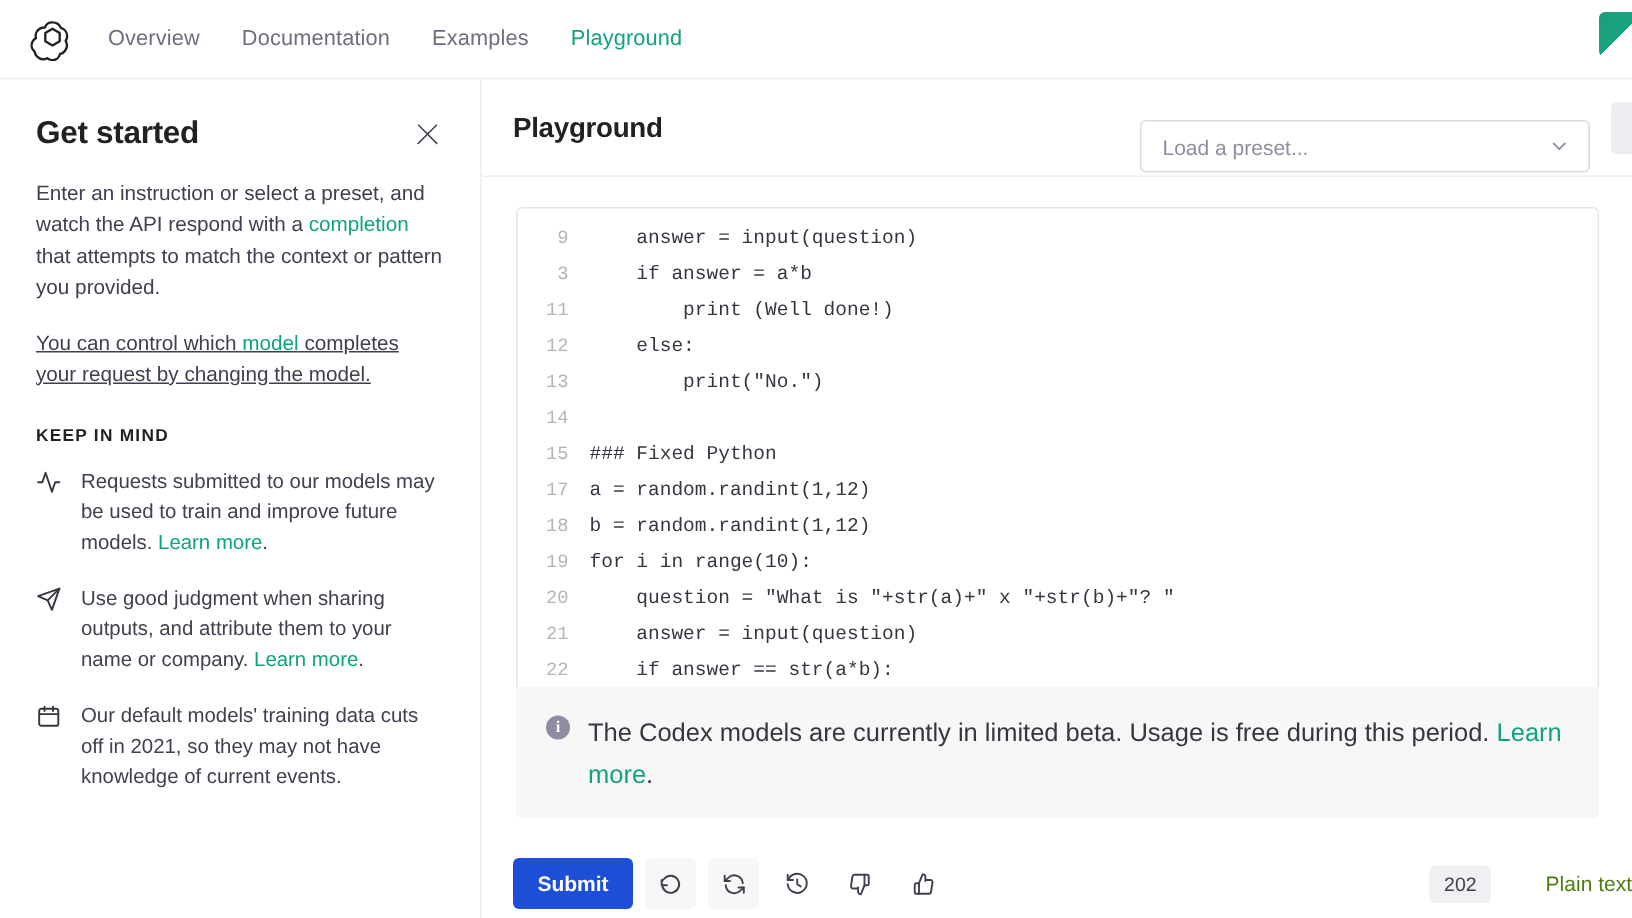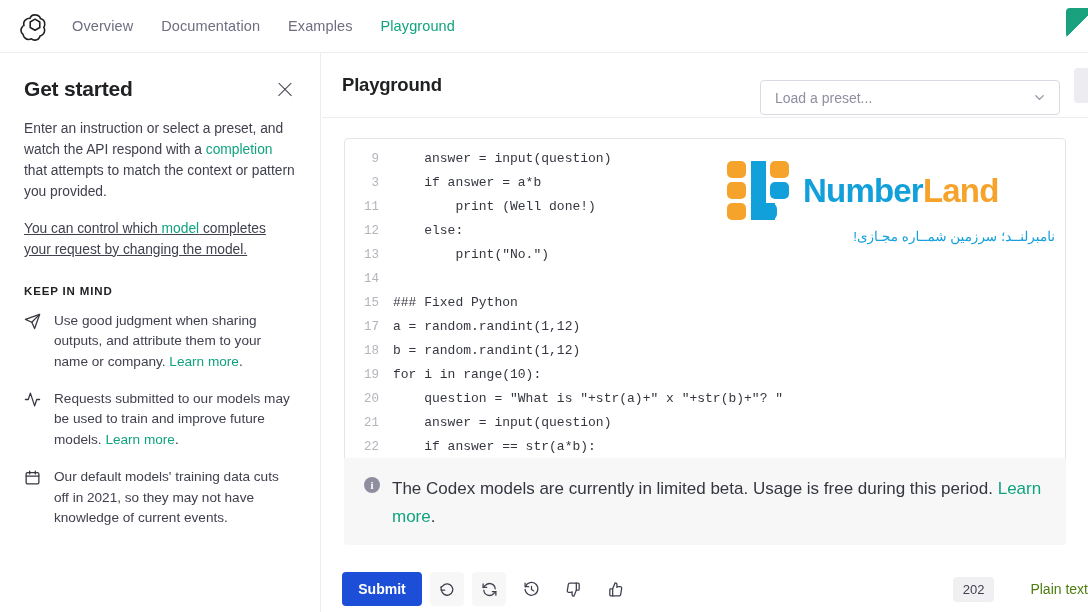--- a/index.html
+++ b/index.html
@@ -210,34 +210,34 @@
 
     <p class="sb-para second"><span>You can control which </span><a class="link-green">model</a><span> completes your request by changing the model.</span></p>
 
     <div class="sb-subhead">KEEP IN MIND</div>
 
     <div class="kim-list">
 
       <div class="kim-item">
         <span class="kim-icon">
           <svg viewBox="0 0 24 24" width="17" height="17" fill="none" stroke="currentColor" stroke-width="1.8" stroke-linecap="round" stroke-linejoin="round">
+            <path d="M22 12h-4l-3 9L9 3l-3 9H2"></path>
+          </svg>
+        </span>
+        <div class="kim-text"><span>Requests submitted to our models may be used to train and improve future models. </span><a class="link-green">Learn more</a><span>.</span></div>
+      </div>
+
+      <div class="kim-item">
+        <span class="kim-icon">
+          <svg viewBox="0 0 24 24" width="17" height="17" fill="none" stroke="currentColor" stroke-width="1.8" stroke-linecap="round" stroke-linejoin="round">
             <path d="M22 2L11 13"></path>
               <path d="M22 2l-7 20-4-9-9-4 20-7z"></path>
           </svg>
         </span>
         <div class="kim-text"><span>Use good judgment when sharing outputs, and attribute them to your name or company. </span><a class="link-green">Learn more</a><span>.</span></div>
-      </div>
-
-      <div class="kim-item">
-        <span class="kim-icon">
-          <svg viewBox="0 0 24 24" width="17" height="17" fill="none" stroke="currentColor" stroke-width="1.8" stroke-linecap="round" stroke-linejoin="round">
-            <path d="M22 12h-4l-3 9L9 3l-3 9H2"></path>
-          </svg>
-        </span>
-        <div class="kim-text"><span>Requests submitted to our models may be used to train and improve future models. </span><a class="link-green">Learn more</a><span>.</span></div>
       </div>
 
       <div class="kim-item">
         <span class="kim-icon">
           <svg viewBox="0 0 24 24" width="17" height="17" fill="none" stroke="currentColor" stroke-width="1.8" stroke-linecap="round" stroke-linejoin="round">
             <rect x="3" y="5" width="18" height="16" rx="2"></rect>
               <path d="M16 3v4M8 3v4M3 10h18"></path>
           </svg>
         </span>
         <div class="kim-text"><span>Our default models' training data cuts off in 2021, so they may not have knowledge of current events.</span></div>
@@ -276,37 +276,20 @@
           <div class="code-line"><span class="ln">15</span><span class="ct">### Fixed Python</span></div>
           <div class="code-line"><span class="ln">17</span><span class="ct">a = random.randint(1,12)</span></div>
           <div class="code-line"><span class="ln">18</span><span class="ct">b = random.randint(1,12)</span></div>
           <div class="code-line"><span class="ln">19</span><span class="ct">for i in range(10):</span></div>
           <div class="code-line"><span class="ln">20</span><span class="ct">    question = "What is "+str(a)+" x "+str(b)+"? "</span></div>
           <div class="code-line"><span class="ln">21</span><span class="ct">    answer = input(question)</span></div>
           <div class="code-line"><span class="ln">22</span><span class="ct">    if answer == str(a*b):</span></div>
           <div class="code-line"><span class="ln">23</span><span class="ct">        print ("Well done!")</span></div>
         </div>
 
-      <div class="watermark">
-        <div class="wm-row">
-          <svg width="66" height="66" viewBox="0 0 66 66">
-            <rect x="2" y="4" width="19" height="17" rx="5" fill="#f6a32c"></rect>
-            <rect x="2" y="25" width="19" height="17" rx="5" fill="#f6a32c"></rect>
-            <rect x="2" y="46" width="19" height="17" rx="5" fill="#f6a32c"></rect>
-            <rect x="45" y="4" width="19" height="17" rx="5" fill="#f6a32c"></rect>
-            <rect x="45" y="25" width="19" height="17" rx="5" fill="#12a0da"></rect>
-            <path d="M26 4h15v59H26z" fill="#12a0da"></path>
-            <path d="M26 46h24v17H26z" fill="#12a0da"></path>
-            <rect x="26" y="4" width="15" height="59" rx="6" fill="#12a0da"></rect>
-            <rect x="26" y="46" width="26" height="17" rx="6" fill="#12a0da"></rect>
-          </svg>
-          <div class="wm-wordmark"><span class="wm-blue">Number</span><span class="wm-orange">Land</span></div>
-        </div>
-        <div class="wm-tagline">نامبرلنــد؛ سرزمین شمــاره مجـازی!</div>
-      </div>
     </div>
 
     <div class="banner">
       <div class="info-icon">i</div>
       <div class="banner-text"><span>The Codex models are currently in limited beta. Usage is free during this period. </span><a class="link-green">Learn more</a><span>.</span></div>
     </div>
 
     <div class="toolbar">
       <button class="submit-btn">Submit</button>
 

